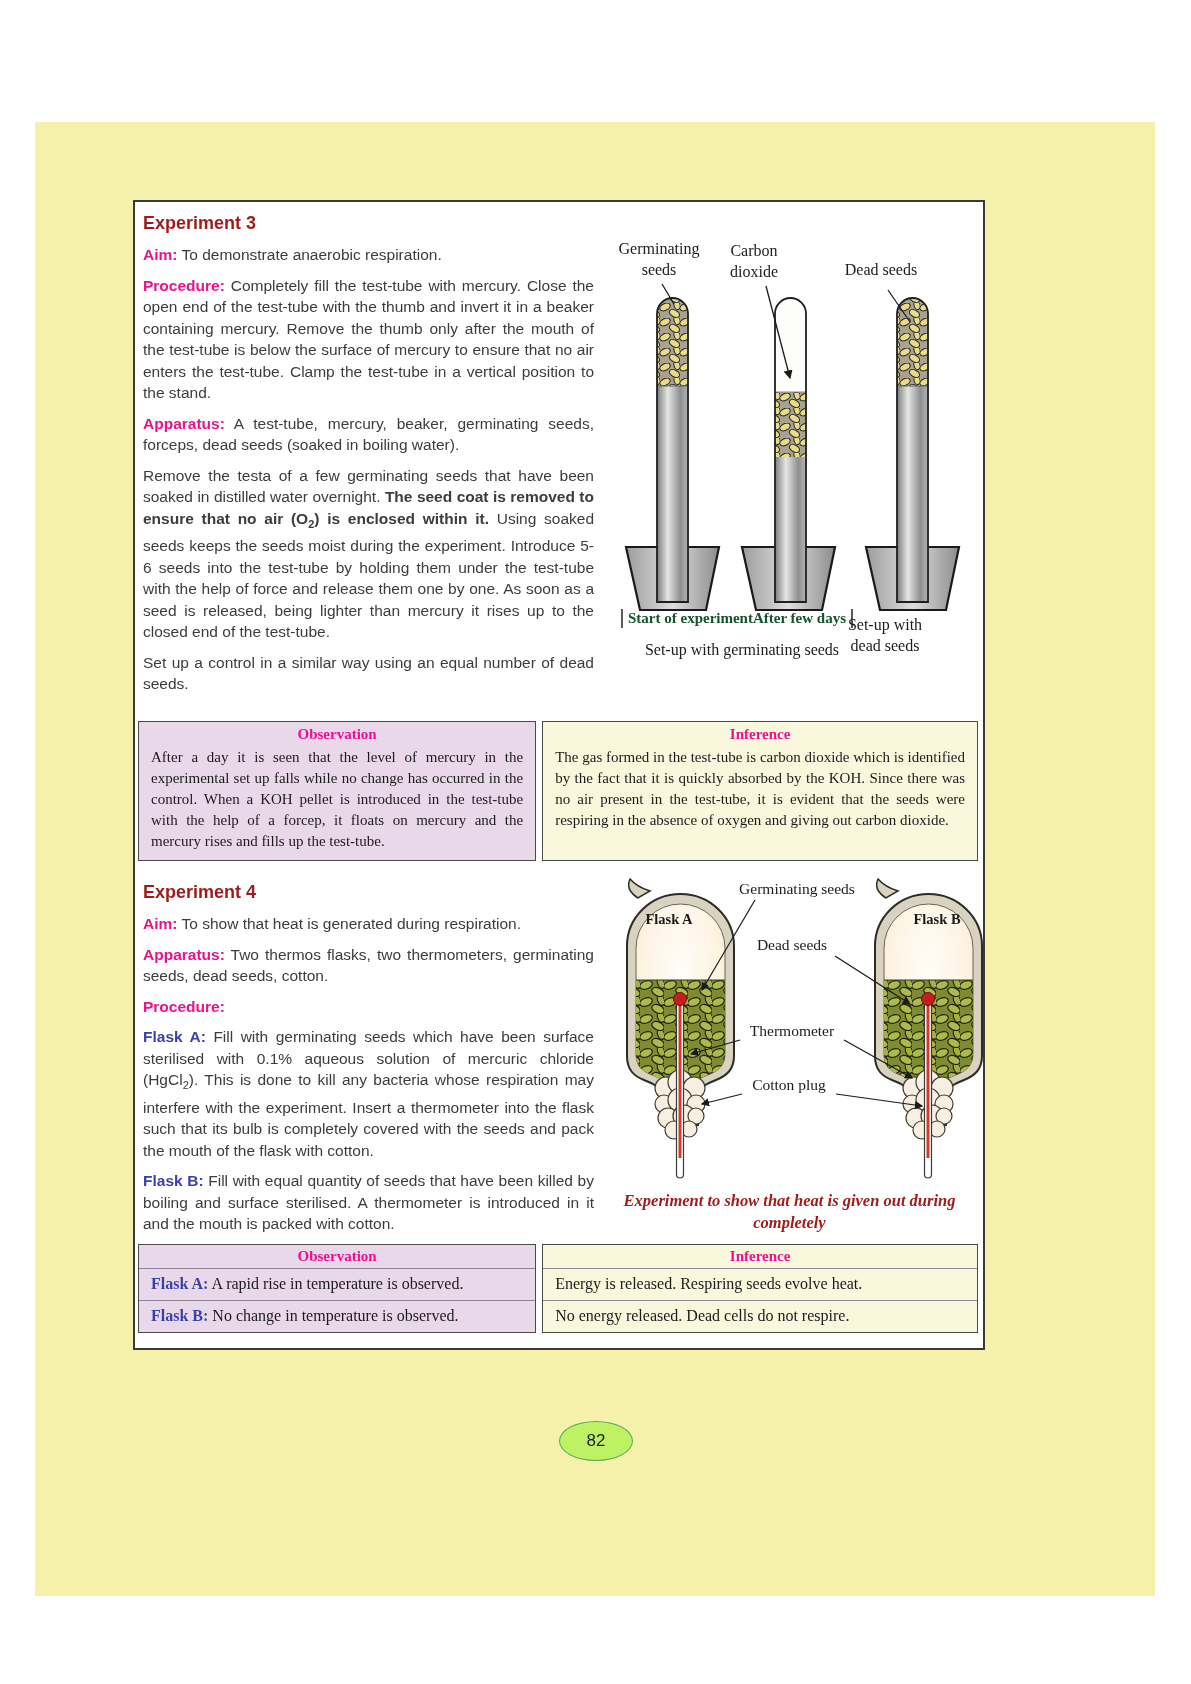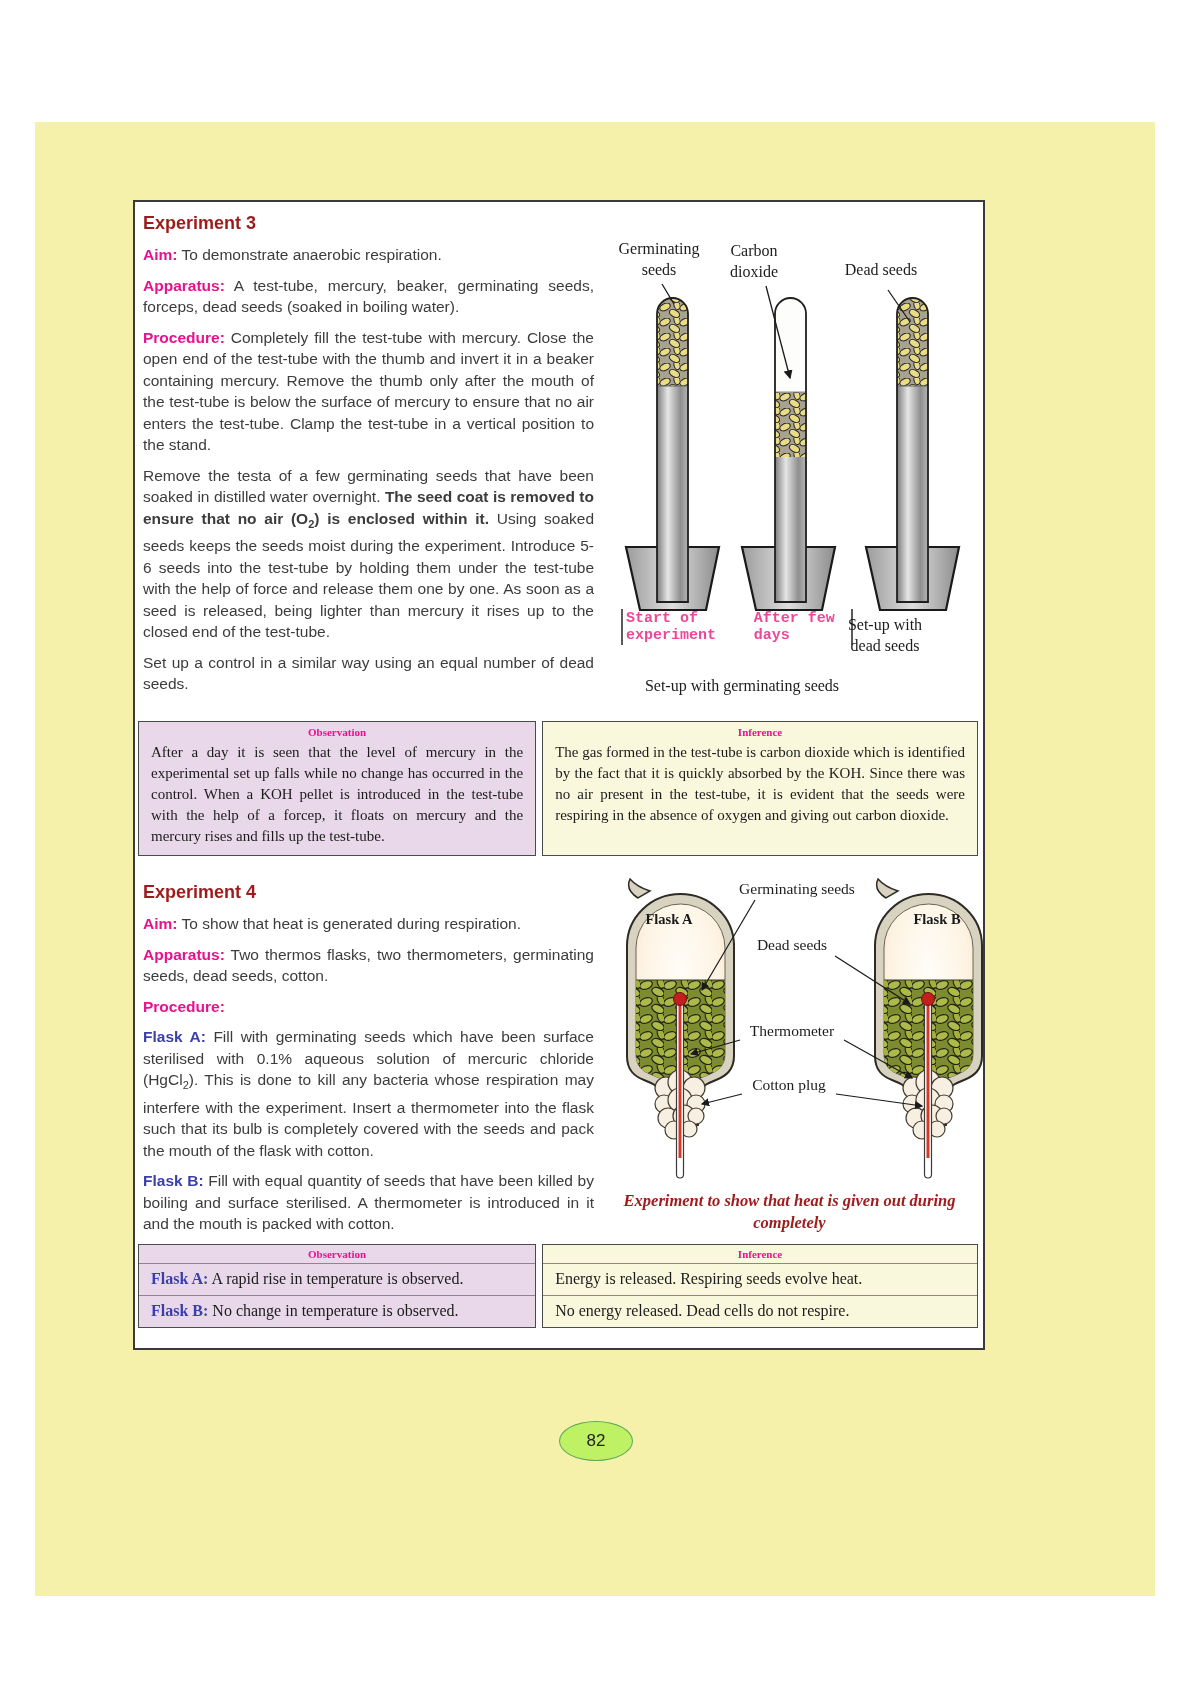--- a/index.html
+++ b/index.html
@@ -20,40 +20,40 @@
   .bold{font-weight:bold;}
   sub{font-size:11px;}
 
   
   .tbl{position:absolute;left:3px;display:flex;gap:6px;}
   .tbl1{top:519px;width:840px;}
   .tbl2{top:1042px;width:840px;}
   .cell{border:1.5px solid #4a4a4a;font-family:"Liberation Serif", serif;color:#1b1b1b;}
   .cell.obs{width:420px;background:#e9d8e9;}
   .cell.inf{width:460px;background:#faf8dc;}
-  .thead{text-align:center;font-weight:bold;font-size:11px;color:#ee1090;padding:4px 0 2px;}
+  .thead{text-align:center;font-weight:bold;font-size:15px;color:#ee1090;padding:4px 0 2px;}
   .tpar{margin:0;padding:2px 12px 8px;font-size:15px;line-height:21px;text-align:justify;}
   .tbl2 .thead{border-bottom:1px solid #8f8496;padding:3px 0 3px;}
   .trow{padding:5px 12px 6px;font-size:16px;line-height:20px;}
   .trow + .trow{border-top:1px solid #8f8496;}
   .serif-blue{color:#3a3faa;font-weight:bold;}
 
   
   .figsvg{position:absolute;}
   .fig1{left:465px;top:26px;width:385px;height:438px;}
   .fig2{left:457px;top:676px;width:395px;height:312px;}
   .figlabel{position:absolute;font-family:"Liberation Serif", serif;font-size:16px;line-height:21px;
             color:#1c1c1c;text-align:center;}
   .fl-germ{left:476px;top:36px;width:96px;}
   .fl-co2{left:585px;top:38px;width:68px;}
   .fl-dead{left:698px;top:57px;width:96px;}
   .fl-cap-red{position:absolute;left:486px;top:407px;width:222px;display:flex;justify-content:center;
               border-left:2px solid #5a5a5a;border-right:2px solid #5a5a5a;padding:1px 3px;
-              font-family:Liberation Mono, monospace;font-weight:bold;font-size:15px;color:#ec4899;}
-  .fl-cap-germ{left:482px;top:437px;width:250px;margin-top:36px;}
+              font-family:Liberation Serif, serif;font-weight:bold;font-size:15px;color:#14532d;}
+  .fl-cap-germ{left:482px;top:437px;width:250px;}
   .fl-cap-dead{left:700px;top:412px;width:100px;}
   .fig2-caption{position:absolute;left:462px;top:988px;width:385px;text-align:center;
                 font-family:"Liberation Serif", serif;font-style:italic;font-weight:bold;
                 font-size:16.5px;line-height:22px;color:#a01c1c;}
 
   
   .page-num{position:absolute;left:559px;top:1421px;width:72px;height:38px;background:#bef264;
             border:1.5px solid #5aa85a;border-radius:50%;text-align:center;line-height:38px;
             font-size:17px;color:#222222;}
   svg text{font-family:"Liberation Serif", serif;}
@@ -62,22 +62,22 @@
 <body>
 
 <div class="page">
   <div class="yellow-bg"></div>
 
   <div class="content-box">
 
     <div class="col col3">
       <div class="exp-title">Experiment 3</div>
       <p><span class="pink">Aim:</span> <span>To demonstrate anaerobic respiration.</span></p>
+      <p><span class="pink">Procedure:</span> <span>Completely fill the test-tube with mercury. Close the open end of the test-tube with the thumb and invert it in a beaker containing mercury. Remove the thumb only after the mouth of the test-tube is below the surface of mercury to ensure that no air enters the test-tube. Clamp the test-tube in a vertical position to the stand.</span></p>
       <p><span class="pink">Apparatus:</span> <span>A test-tube, mercury, beaker, germinating seeds, forceps, dead seeds (soaked in boiling water).</span></p>
-      <p><span class="pink">Procedure:</span> <span>Completely fill the test-tube with mercury. Close the open end of the test-tube with the thumb and invert it in a beaker containing mercury. Remove the thumb only after the mouth of the test-tube is below the surface of mercury to ensure that no air enters the test-tube. Clamp the test-tube in a vertical position to the stand.</span></p>
       <p><span>Remove the testa of a few germinating seeds that have been soaked in distilled water overnight.</span> <span class="bold">The seed coat is removed to ensure that no air (O</span><sub class="bold">2</sub><span class="bold">) is enclosed within it.</span> <span>Using soaked seeds keeps the seeds moist during the experiment. Introduce 5-6 seeds into the test-tube by holding them under the test-tube with the help of force and release them one by one. As soon as a seed is released, being lighter than mercury it rises up to the closed end of the test-tube.</span></p>
       <p>Set up a control in a similar way using an equal number of dead seeds.</p>
     </div>
 
     <svg class="figsvg fig1" viewBox="0 0 385 438">
       <defs>
         <linearGradient id="gm" x1="0" y1="0" x2="1" y2="0">
           <stop offset="0" stop-color="#7c7c7c"></stop>
             <stop offset="0.35" stop-color="#e6e6e6"></stop>
           <stop offset="0.75" stop-color="#8f8f8f"></stop>

